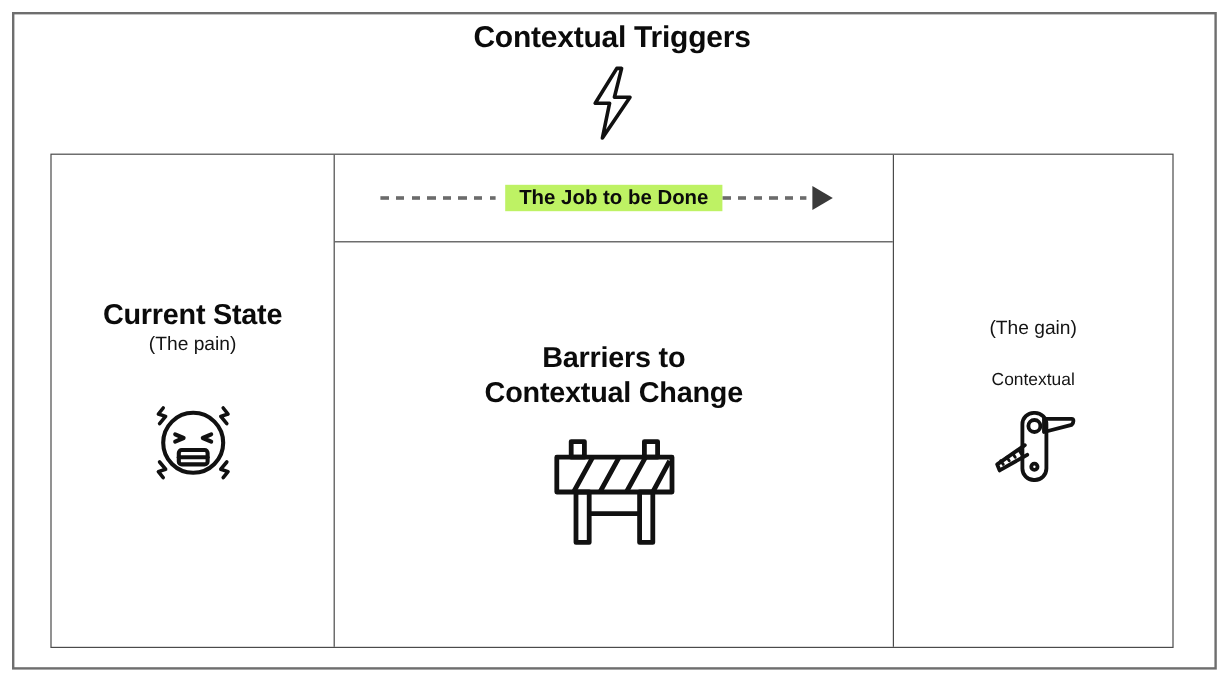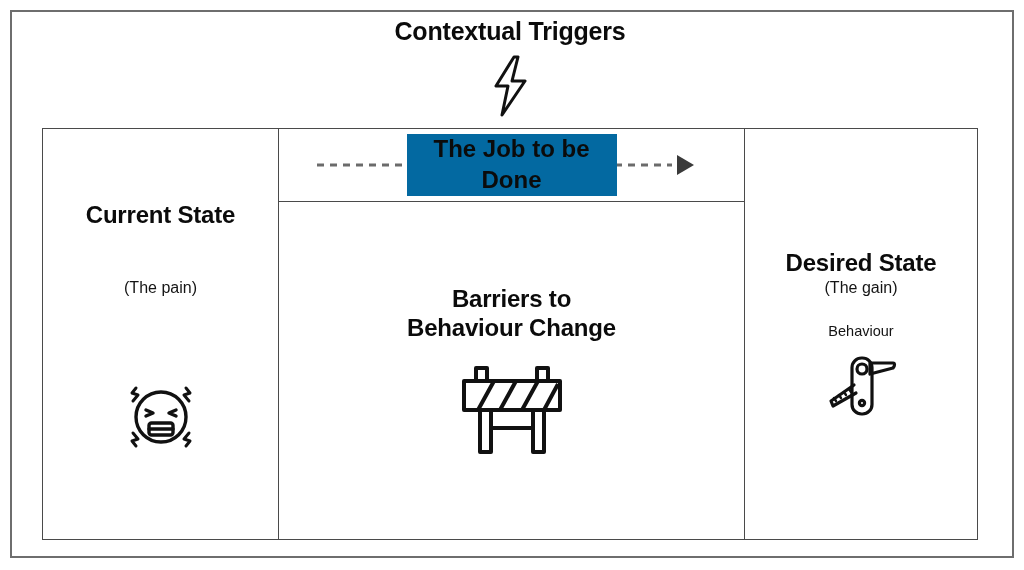--- a/index.html
+++ b/index.html
@@ -74,21 +74,20 @@
   }
 
   .col-left {
     width: 236px;
     border-right: 1.5px solid #4a4a4a;
     position: relative;
     display: flex;
     flex-direction: column;
     align-items: center;
     justify-content: center;
-    gap: 48px;
   }
 
   .col-mid {
     flex: 1;
     position: relative;
     border-right: 1.5px solid #4a4a4a;
     display: flex;
     flex-direction: column;
   }
 
@@ -137,28 +136,28 @@
     right: 50px;
     top: 50%;
     transform: translateY(-50%);
     width: 0;
     height: 0;
     border-left: 17px solid #3a3a3a;
     border-top: 10px solid transparent;
     border-bottom: 10px solid transparent;
   }
   .jtbd-label {
-    font-size: 24px;
+    font-size: 17px;
     font-weight: 700;
     text-align: center;
     line-height: 1.28;
     color: #0b0b0b;
     position: relative;
     z-index: 2;
-    background: #0369a1;
+    background: #bef264;
     padding: 0 12px;
     max-width: 210px;
   }
 
   
   .mid-body {
     flex: 1;
     display: flex;
     flex-direction: column;
     align-items: center;
@@ -265,21 +264,21 @@
       <div class="jtbd-band">
         <div class="jtbd-dash-left"></div>
         <div class="jtbd-label">The Job to be Done</div>
         <div class="jtbd-dash-right"></div>
         <div class="jtbd-arrowhead"></div>
       </div>
 
       <div class="mid-body">
         <div class="panel-heading">
           <div>Barriers to</div>
-          <div>Behaviour Change</div>
+          <div>Contextual Change</div>
         </div>
 
         <div class="icon-slot">
           <svg width="112" height="92" viewBox="0 0 112 92" fill="none" stroke="#111111" stroke-width="4" stroke-linejoin="round">
 
             <rect x="20" y="4" width="11" height="13"></rect>
             <rect x="81" y="4" width="11" height="13"></rect>
 
             <rect x="8" y="17" width="96" height="29"></rect>
             <path d="M22 46 L38 17 M44 46 L60 17 M66 46 L82 17 M88 46 L102 20" stroke-width="4"></path>
@@ -287,27 +286,26 @@
             <rect x="24" y="46" width="11" height="42"></rect>
             <rect x="77" y="46" width="11" height="42"></rect>
 
             <path d="M35 64 H77" stroke-width="4"></path>
           </svg>
         </div>
       </div>
     </div>
 
     <div class="col-right">
-      <div class="panel-heading">Desired State</div>
       <div class="panel-sub">(The gain)</div>
 
       <div class="gains-row">
 
         <div class="gain-item">
-          <div class="gain-label">Behaviour</div>
+          <div class="gain-label">Contextual</div>
           <div class="gain-icon">
             <svg width="80" height="66" viewBox="0 0 80 66" fill="none" stroke="#111111" stroke-width="3.2" stroke-linecap="round" stroke-linejoin="round">
 
               <rect x="31" y="5" width="20" height="56" rx="9.5"></rect>
 
               <circle cx="41" cy="16" r="5"></circle>
               <circle cx="41" cy="50" r="2.6"></circle>
 
               <path d="M49 10 H72 C74 10 74 13 72 15 L49 21 Z"></path>
 

